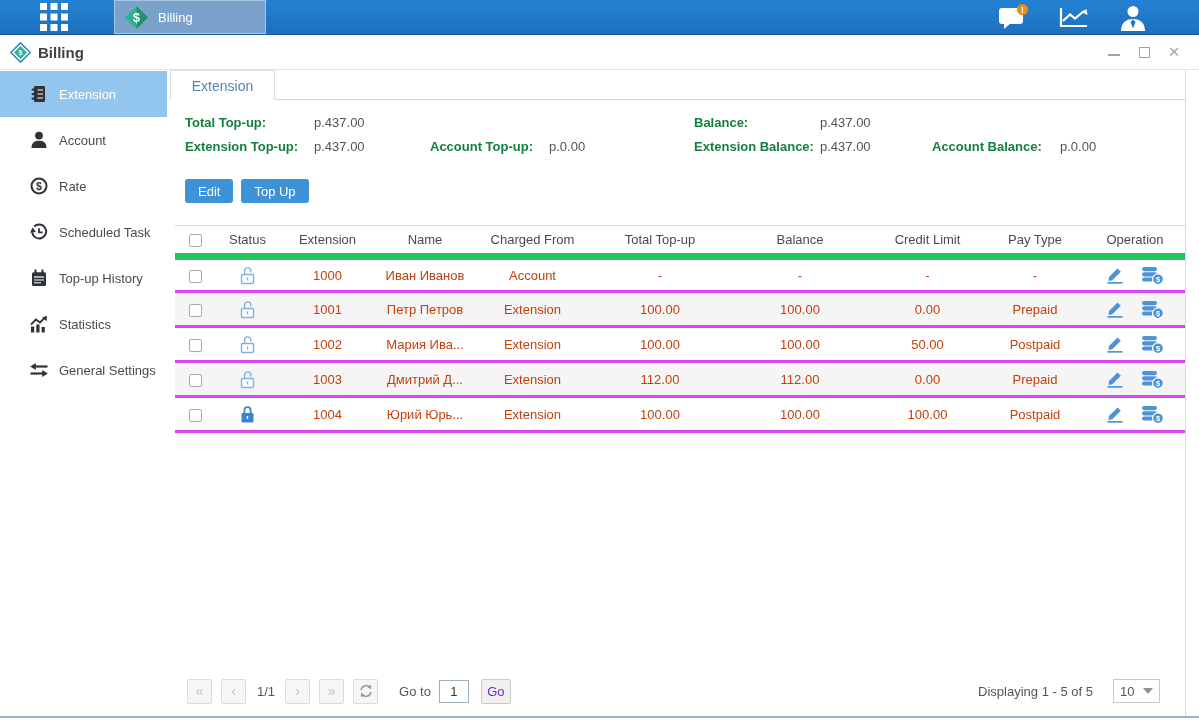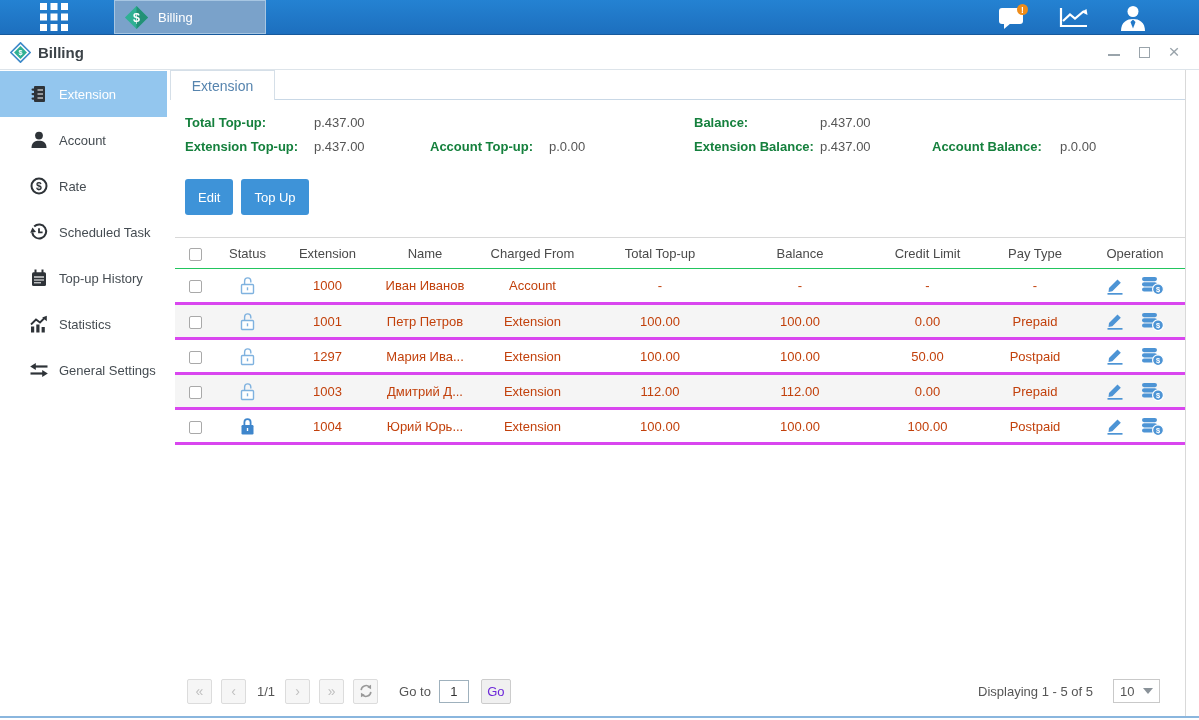--- a/index.html
+++ b/index.html
@@ -39,25 +39,25 @@
   .tabstrip { height:30px; margin-left:3px; display:flex; border-bottom:1px solid #c9d8e6; flex-shrink:0; }
   .tab-active { width:105px; background:#fff; border:1px solid #d5dfe8; border-bottom:none; margin-bottom:-1px; display:flex; align-items:center; justify-content:center; font-size:14px; color:#5684ae; cursor:pointer; }
 
   
   .summary { margin:15px 0 0 18px; display:grid; grid-template-columns:129px 116px 119px 145px 126px 112px 128px auto; row-gap:9px; font-size:13px; align-items:center; }
   .sum-label { font-weight:bold; color:#15803d; }
   .sum-value { color:#555; }
 
   
   .toolbar { margin:25px 0 0 18px; display:flex; gap:8px; }
-  .btn-blue { background:#3e93d8; color:#fff; border:none; border-radius:3px; height:36px; padding:0 13px; font-size:13px; font-family:"Liberation Sans",sans-serif; cursor:pointer; }
+  .btn-blue { background:#3e93d8; color:#fff; border:none; border-radius:3px; height:24px; padding:0 13px; font-size:13px; font-family:"Liberation Sans",sans-serif; cursor:pointer; }
 
   
   .ext-table { margin:22px 0 0 8px; border-collapse:collapse; width:1010px; table-layout:fixed; font-size:13px; flex-shrink:0; }
-  .ext-table th { height:31px; font-weight:normal; color:#4a4a4a; border-top:1px solid #d8d8d8; border-bottom:1px solid #22c55e; text-align:center; }
+  .ext-table th { height:31px; font-weight:normal; color:#4a4a4a; border-top:1px solid #d8d8d8; border-bottom:7px solid #22c55e; text-align:center; }
   .ext-table td { height:35px; color:#c2410c; text-align:center; border-bottom:3px solid #d946ef; overflow:hidden; white-space:nowrap; }
   .ext-table tbody tr:nth-child(even) { background:#f5f5f5; }
   .checkbox { display:inline-block; width:13px; height:13px; border:1px solid #a9a9a9; border-radius:2px; background:#fff; vertical-align:middle; cursor:pointer; }
   .ops span { display:inline-flex; vertical-align:middle; cursor:pointer; }
   .ops span + span { margin-left:16px; }
   .lockwrap { display:inline-flex; vertical-align:middle; }
 
   .spacer { flex:1; }
 
   
@@ -360,21 +360,21 @@
             </tr>
             <tr>
               <td><span class="checkbox"></span></td>
               <td><span class="lockwrap">
                   <svg width="17" height="19" viewBox="0 0 17 19">
                     <rect x="2.5" y="8.5" width="12" height="9" rx="1" fill="#fff" stroke="#7fb2df" stroke-width="1.4"></rect>
                     <path d="M5.6,8.5 L5.6,5 A3.1,3.1 0 0 1 11.8,5 L11.8,6.6" fill="none" stroke="#7fb2df" stroke-width="1.4"></path>
                     <line x1="8.5" y1="11.3" x2="8.5" y2="14.3" stroke="#7fb2df" stroke-width="1.4"></line>
                   </svg>
                 </span></td>
-              <td>1297</td>
+              <td>1002</td>
               <td>Мария Ива...</td>
               <td>Extension</td>
               <td>100.00</td>
               <td>100.00</td>
               <td>50.00</td>
               <td>Postpaid</td>
               <td class="ops"><span>
                   <svg width="19" height="18" viewBox="0 0 19 18">
                     <polygon points="3,11 11.5,2.5 14.8,5.8 6.3,14.3 2.5,15 " fill="#4d94d5"></polygon>
                     <rect x="1.5" y="16" width="15" height="1.7" fill="#4d94d5"></rect>

